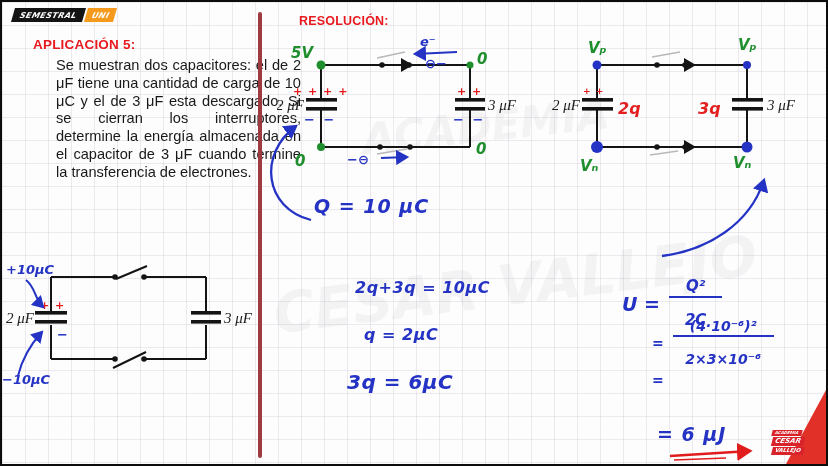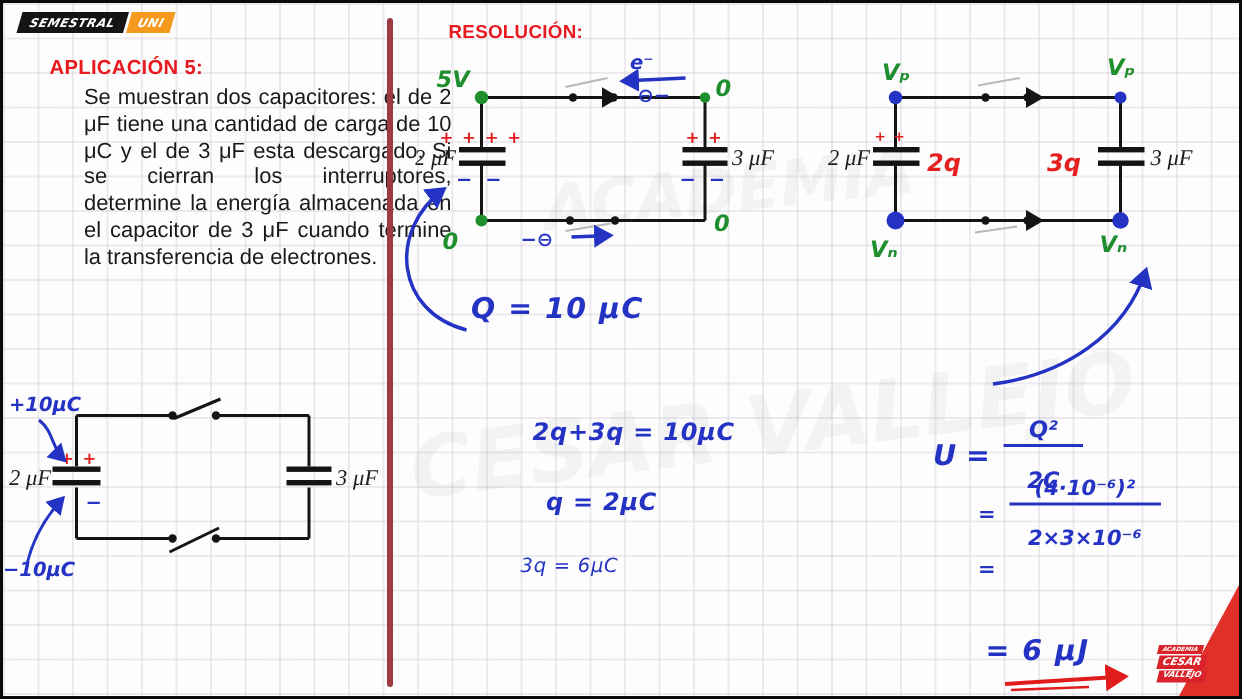--- a/index.html
+++ b/index.html
@@ -38,21 +38,21 @@
   .bhand{font:italic bold 13px "DejaVu Sans",sans-serif;fill:#2433c4;}
   .plusrow{font:bold 11px "DejaVu Sans",sans-serif;fill:#e31b1b;letter-spacing:1px;}
   .minusrow{font:bold 13px "DejaVu Sans",sans-serif;fill:#2433c4;letter-spacing:2px;}
   
   .hand{position:absolute;color:#2433c4;font-family:"DejaVu Sans",sans-serif;
     font-style:italic;white-space:nowrap;}
   .w-q{left:312px;top:193px;font-size:19px;font-weight:bold;letter-spacing:1px;}
   .w-cons{left:316px;top:239px;font-size:14px;}
   .w-eq1{left:330px;top:276px;font-size:16px;font-weight:bold;letter-spacing:.5px;margin-left:23px;}
   .w-eq2{left:362px;top:323px;font-size:16px;font-weight:bold;letter-spacing:.5px;}
-  .w-eq3{left:345px;top:368px;font-size:13px;font-weight:normal;letter-spacing:.5px;text-align:center;}
+  .w-eq3{left:345px;top:368px;font-size:20px;font-weight:bold;letter-spacing:.5px;text-align:center;}
   
   .energy-line{position:absolute;color:#2433c4;font-family:"DejaVu Sans",sans-serif;
     font-style:italic;font-weight:bold;display:flex;align-items:center;gap:9px;white-space:nowrap;}
   .e1{left:620px;top:276px;font-size:19px;}
   .e2{left:650px;top:316px;font-size:14px;}
   .e3{left:650px;top:370px;font-size:14px;}
   .e4{left:655px;top:421px;font-size:19px;letter-spacing:1px;}
   .frac{display:inline-flex;flex-direction:column;align-items:center;font-size:14px;line-height:1.15;}
   .frac .num{border-bottom:2px solid #2433c4;padding:0 17px 1px;}
   .frac .den{padding-top:14px;}

